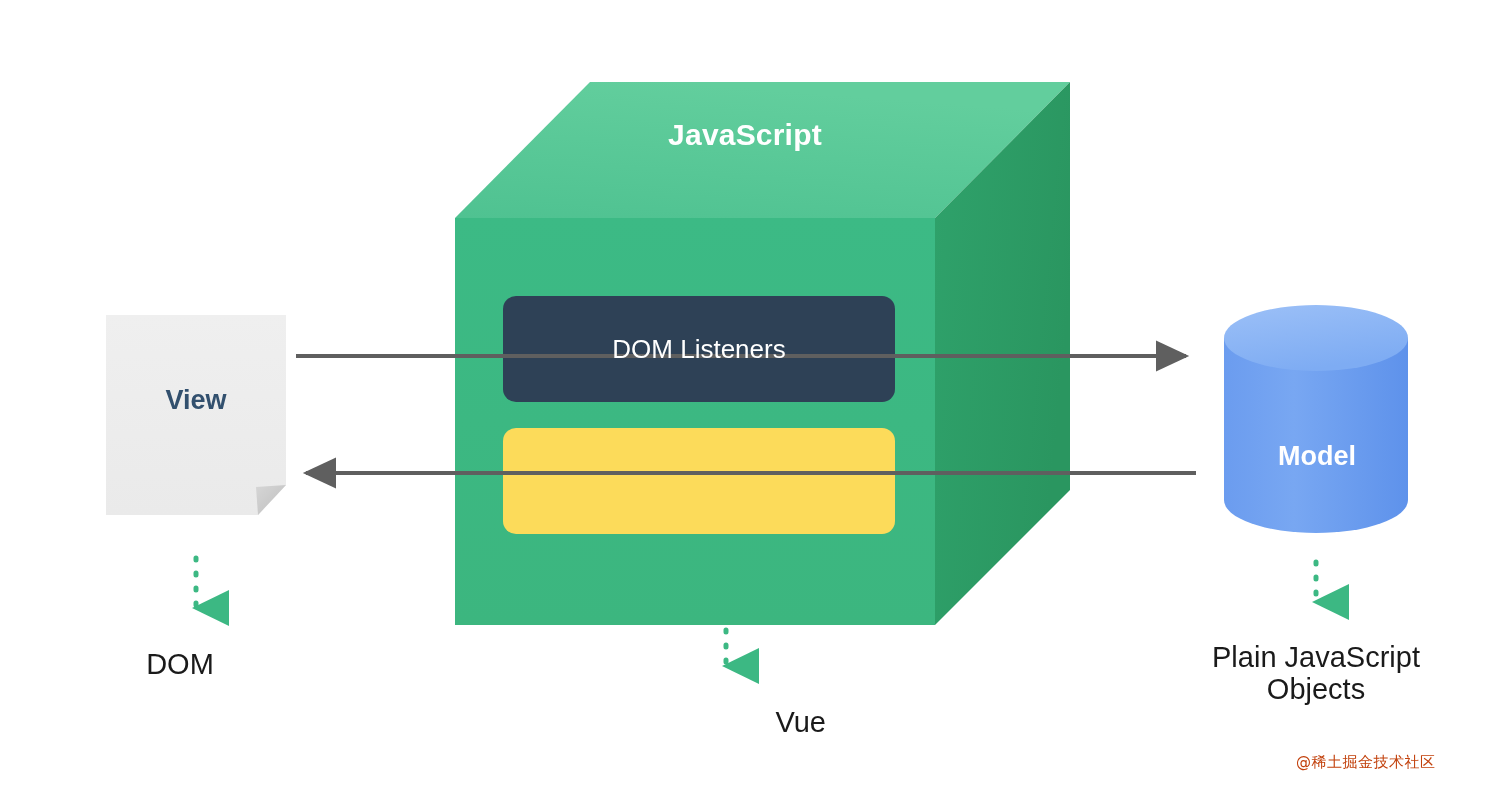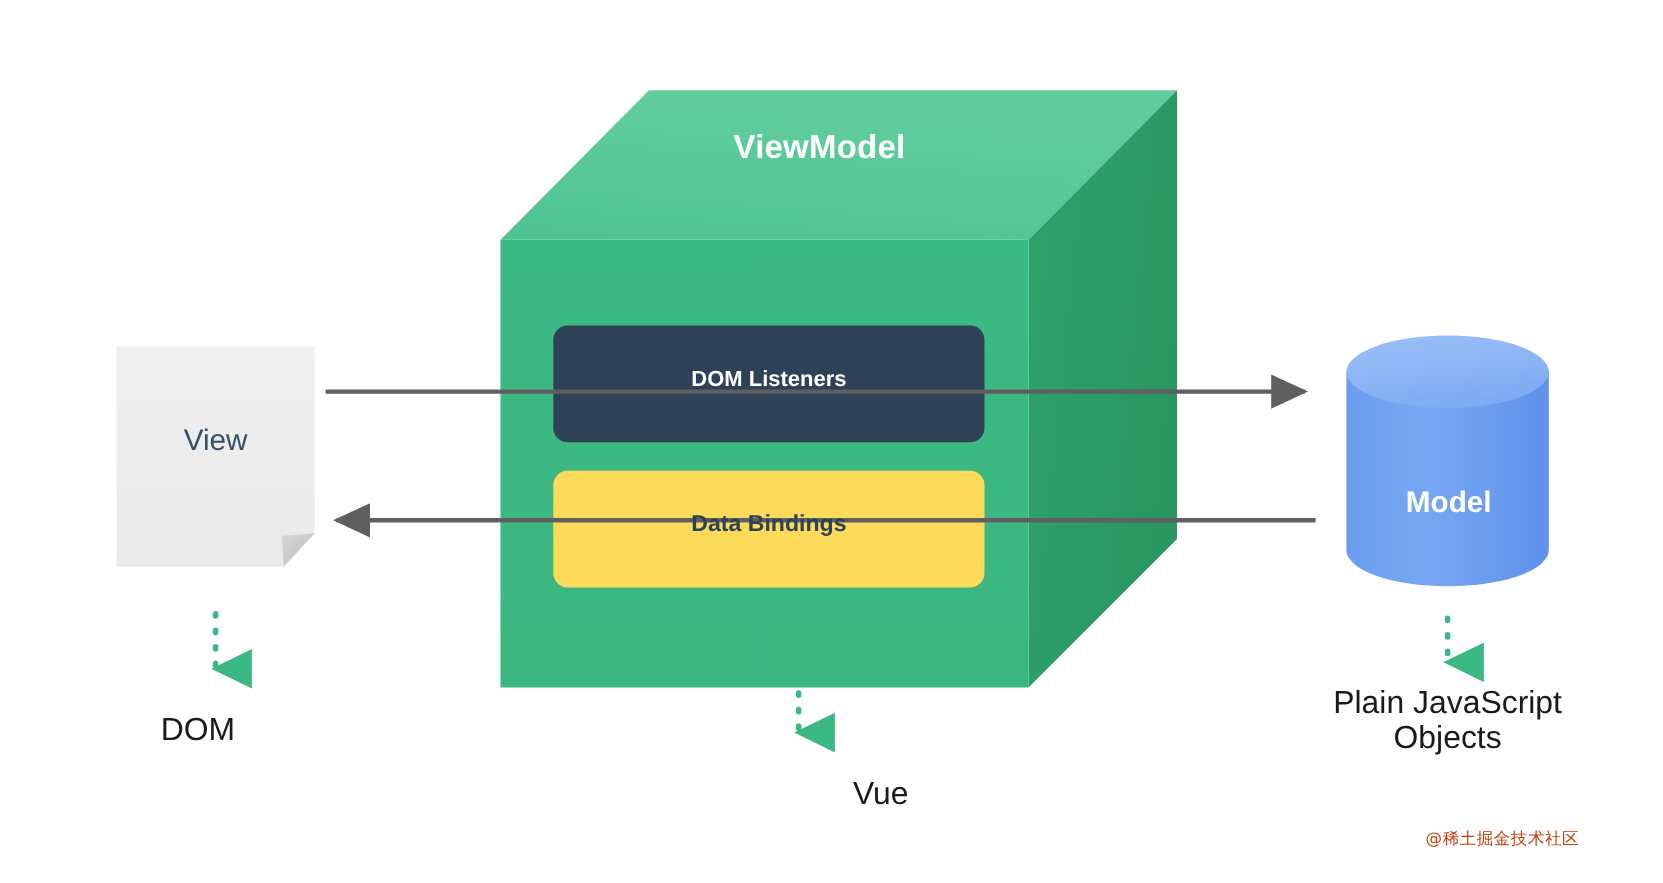--- a/index.html
+++ b/index.html
@@ -39,38 +39,38 @@
     font-size: 30px;
     font-weight: bold;
     color: #ffffff;
     letter-spacing: .2px;
   }
   .view-title {
     left: 106px;
     top: 385px;
     width: 180px;
     font-size: 27px;
-    font-weight: normal;
+    font-weight: bold;
     color: #32506e;
   }
   .model-title {
     left: 1222px;
     top: 413px;
     width: 190px;
     font-size: 27px;
     font-weight: bold;
     color: #ffffff;
     margin-top: 28px;
   }
   .dom-listeners-title {
     left: 503px;
     top: 334px;
     width: 392px;
-    font-size: 20px;
-    font-weight: bold;
+    font-size: 26px;
+    font-weight: normal;
     color: #ffffff;
   }
   .data-bindings-title {
     left: 503px;
     top: 465px;
     width: 392px;
     font-size: 21px;
     font-weight: bold;
     color: #2e4156;
   }
@@ -79,21 +79,21 @@
     position: absolute;
     text-align: center;
     color: #1a1a1a;
     font-size: 29px;
     font-weight: normal;
     white-space: pre-line;
     line-height: 1.12;
   }
   .cap-dom   { left: 80px;  top: 648px; width: 200px; }
   .cap-vue   { left: 626px; top: 706px; width: 200px; text-align: right; }
-  .cap-pjs   { left: 1176px; top: 623px; width: 280px; }
+  .cap-pjs   { left: 1176px; top: 641px; width: 280px; }
 
   .watermark {
     position: absolute;
     left: 1296px;
     top: 753px;
     font-size: 15px;
     color: #c2410c;
     letter-spacing: .5px;
     white-space: pre;
     font-family: "DejaVu Sans", sans-serif;
@@ -183,29 +183,28 @@
       <line x1="700" y1="473" x2="306" y2="473" stroke-width="4" marker-end="url(#arrowHeadL)"></line>
     </g>
 
     <g stroke="#3CB883" fill="none" stroke-width="5" stroke-dasharray="2 13" stroke-linecap="round">
       <line x1="196" y1="558" x2="196" y2="608" marker-end="url(#dotHeadDown)"></line>
       <line x1="726" y1="630" x2="726" y2="666" marker-end="url(#dotHeadDown)"></line>
       <line x1="1316" y1="562" x2="1316" y2="602" marker-end="url(#dotHeadDown)"></line>
     </g>
   </svg>
 
-  <div class="lbl viewmodel-title" data-bind="diagram.title_viewmodel">ViewModel</div>
+  <div class="lbl viewmodel-title" data-bind="diagram.title_viewmodel">JavaScript</div>
 
   <div class="lbl view-title" data-bind="diagram.title_view">View</div>
 
   <div class="lbl model-title" data-bind="diagram.title_model">Model</div>
 
   <div class="lbl dom-listeners-title" data-bind="diagram.box_dom_listeners">DOM Listeners</div>
 
-  <div class="lbl data-bindings-title" data-bind="diagram.box_data_bindings">Data Bindings</div>
 
   <div class="cap cap-dom" data-bind="diagram.caption_left">DOM</div>
 
   <div class="cap cap-vue" data-bind="diagram.caption_center">Vue</div>
 
   <div class="cap cap-pjs" data-bind="diagram.caption_right">Plain JavaScript
 Objects</div>
 
   <div class="watermark" data-bind="diagram.watermark">@稀土掘金技术社区</div>
 

